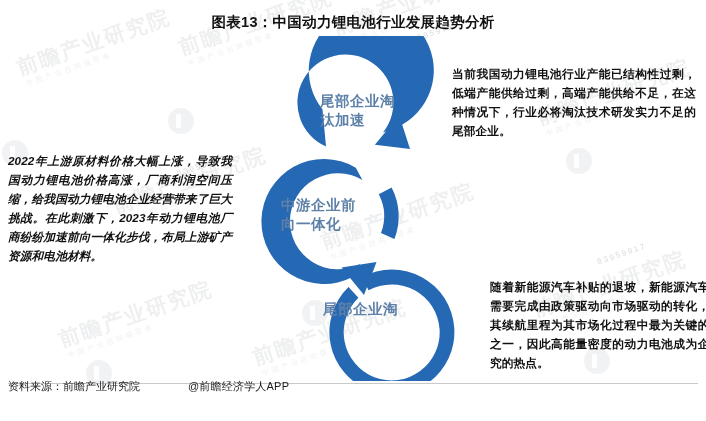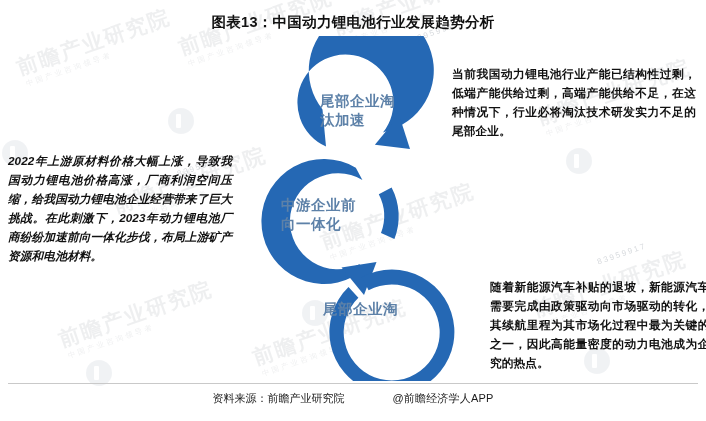--- a/index.html
+++ b/index.html
@@ -145,25 +145,25 @@
     position: absolute;
     left: 8px;
     top: 383px;
     width: 690px;
     height: 1px;
     background: #c9c9c9;
     z-index: 6;
   }
   .footer {
     position: absolute;
-    top: 391px;
+    top: 379px;
     left: 8px;
     width: 690px;
     display: flex;
-    justify-content: center;
+    justify-content: flex-start;
     align-items: center;
     font-size: 11px;
     color: #1a1a1a;
     z-index: 6;
   }
   .footer-right { letter-spacing: 0.2px; margin-left: 48px; }
 </style>
 </head>
 <body>
 

